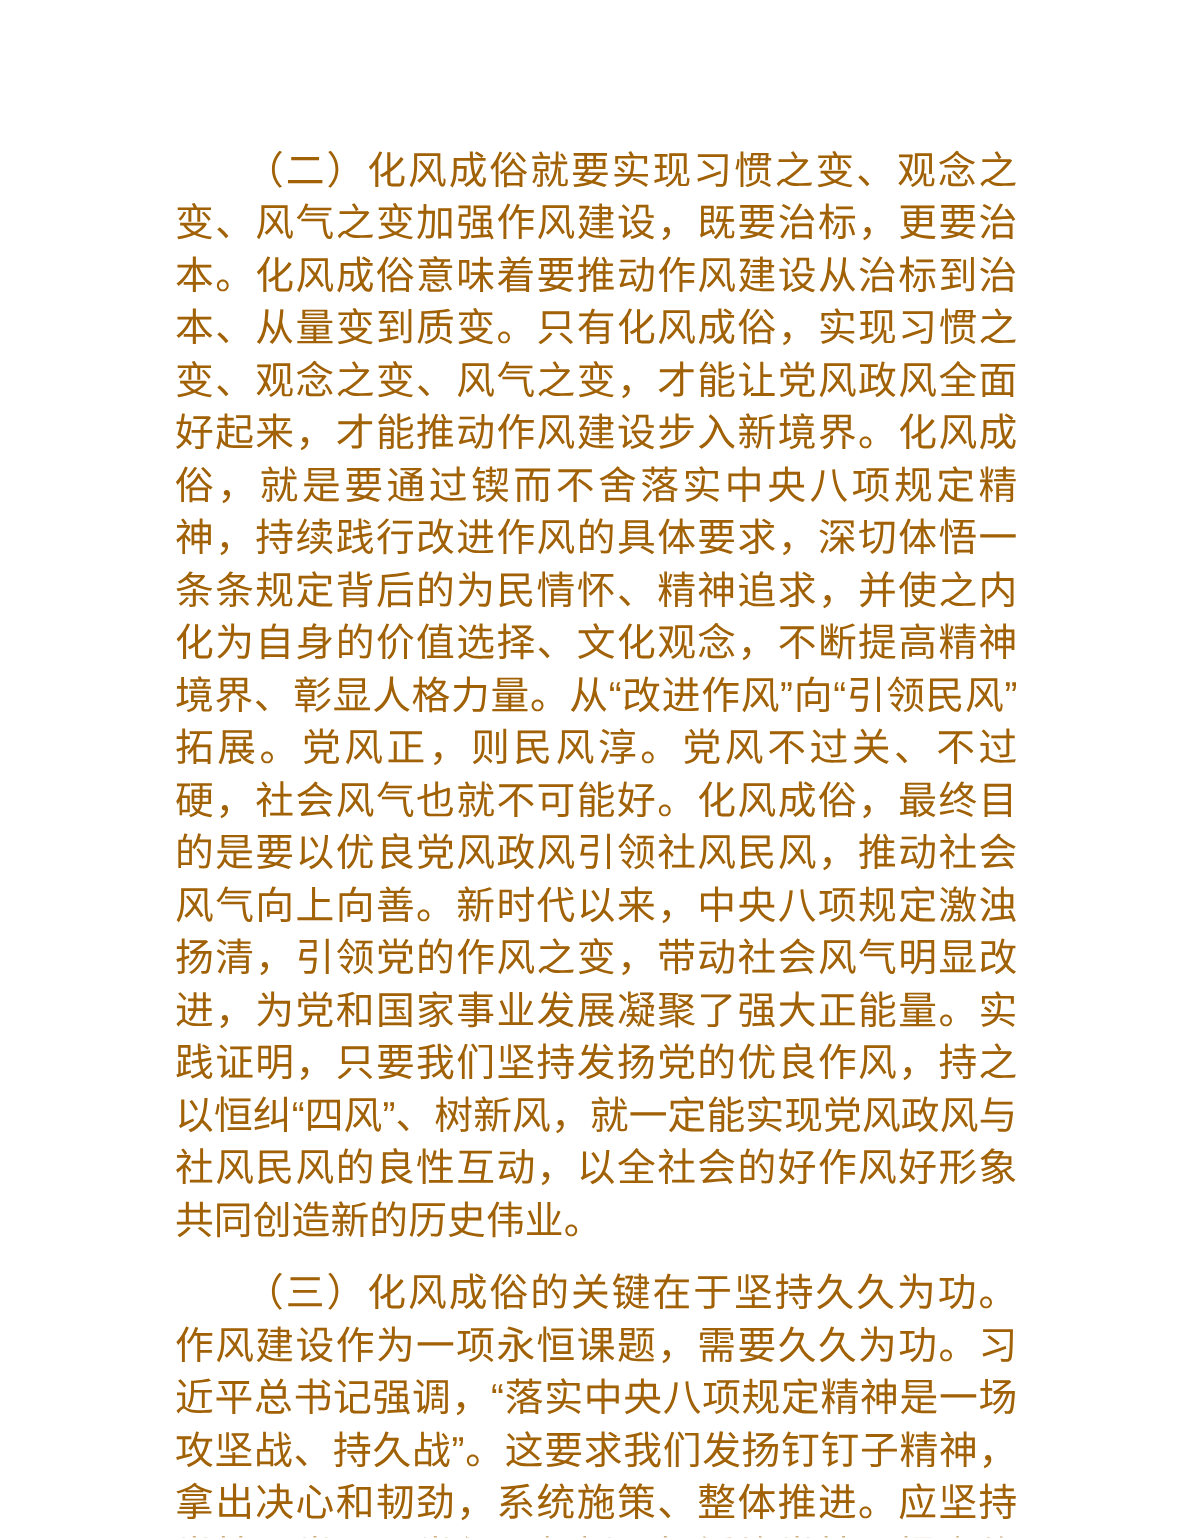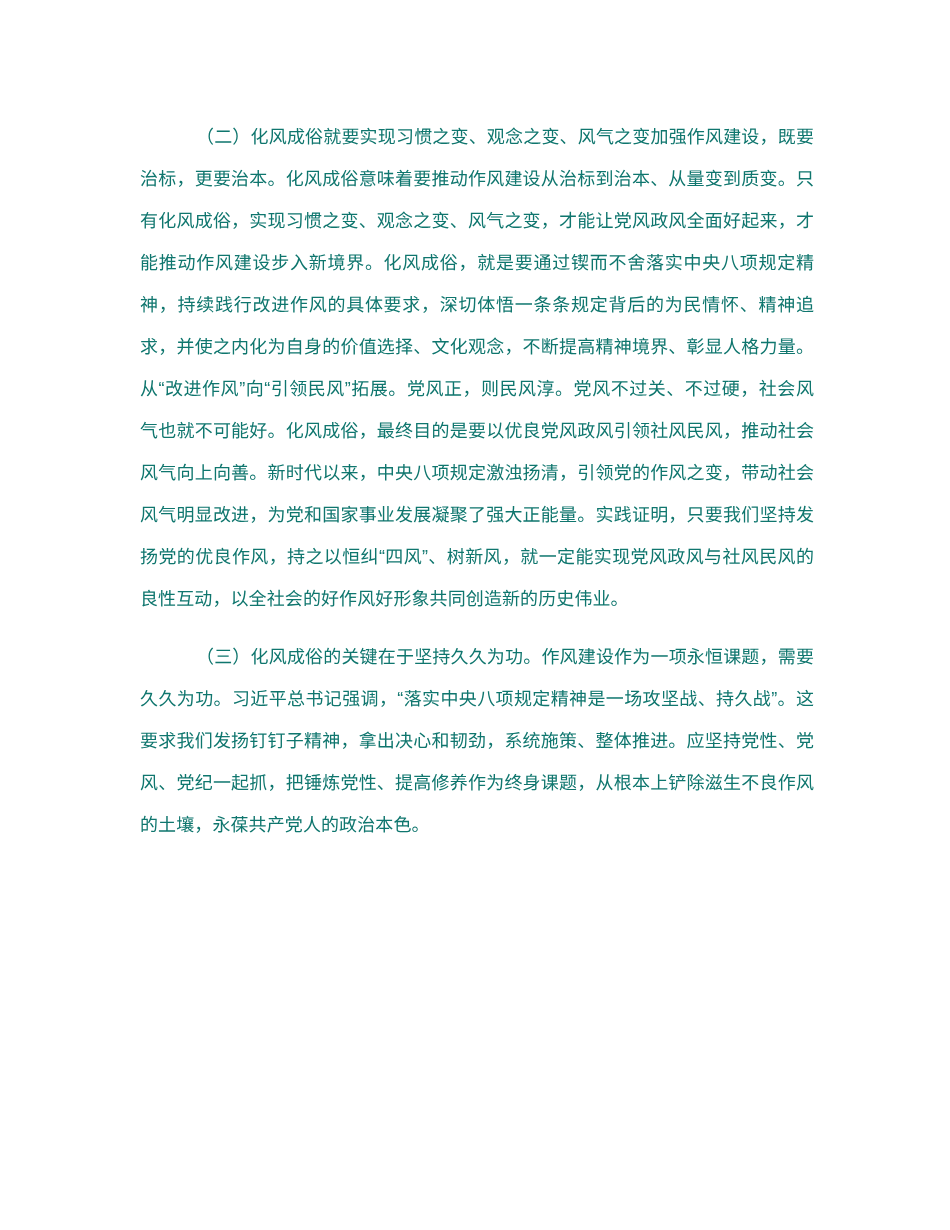--- a/index.html
+++ b/index.html
@@ -20,23 +20,23 @@
 
   .content {
     position: absolute;
     left: 140px;
     top: 116px;
     width: 674px;
   }
 
   .para {
     font-family: "Liberation Sans", "DejaVu Sans", sans-serif;
-    font-size: 18px;
+    font-size: 31px;
     line-height: 42px;
-    color: #0f766e;
+    color: #a16207;
     text-align: justify;
     text-justify: inter-character;
     text-indent: 56px;
     margin: 0;
     letter-spacing: 0.1px;
     word-break: break-all;
     font-weight: 400;
     -webkit-font-smoothing: antialiased;
   }
 

